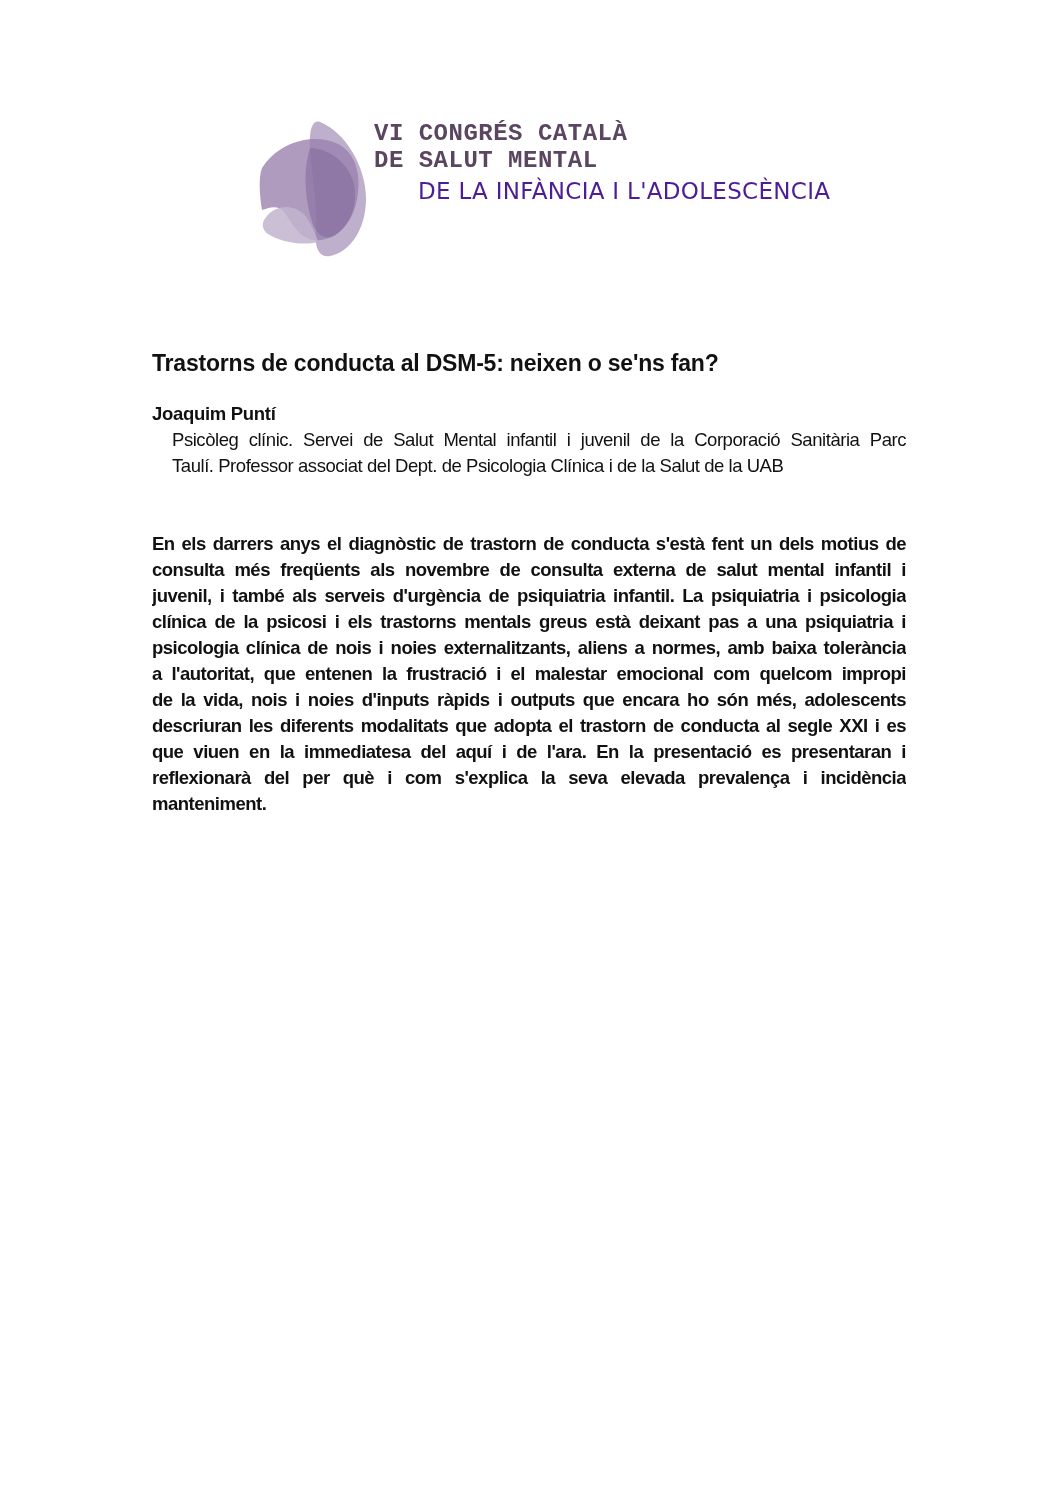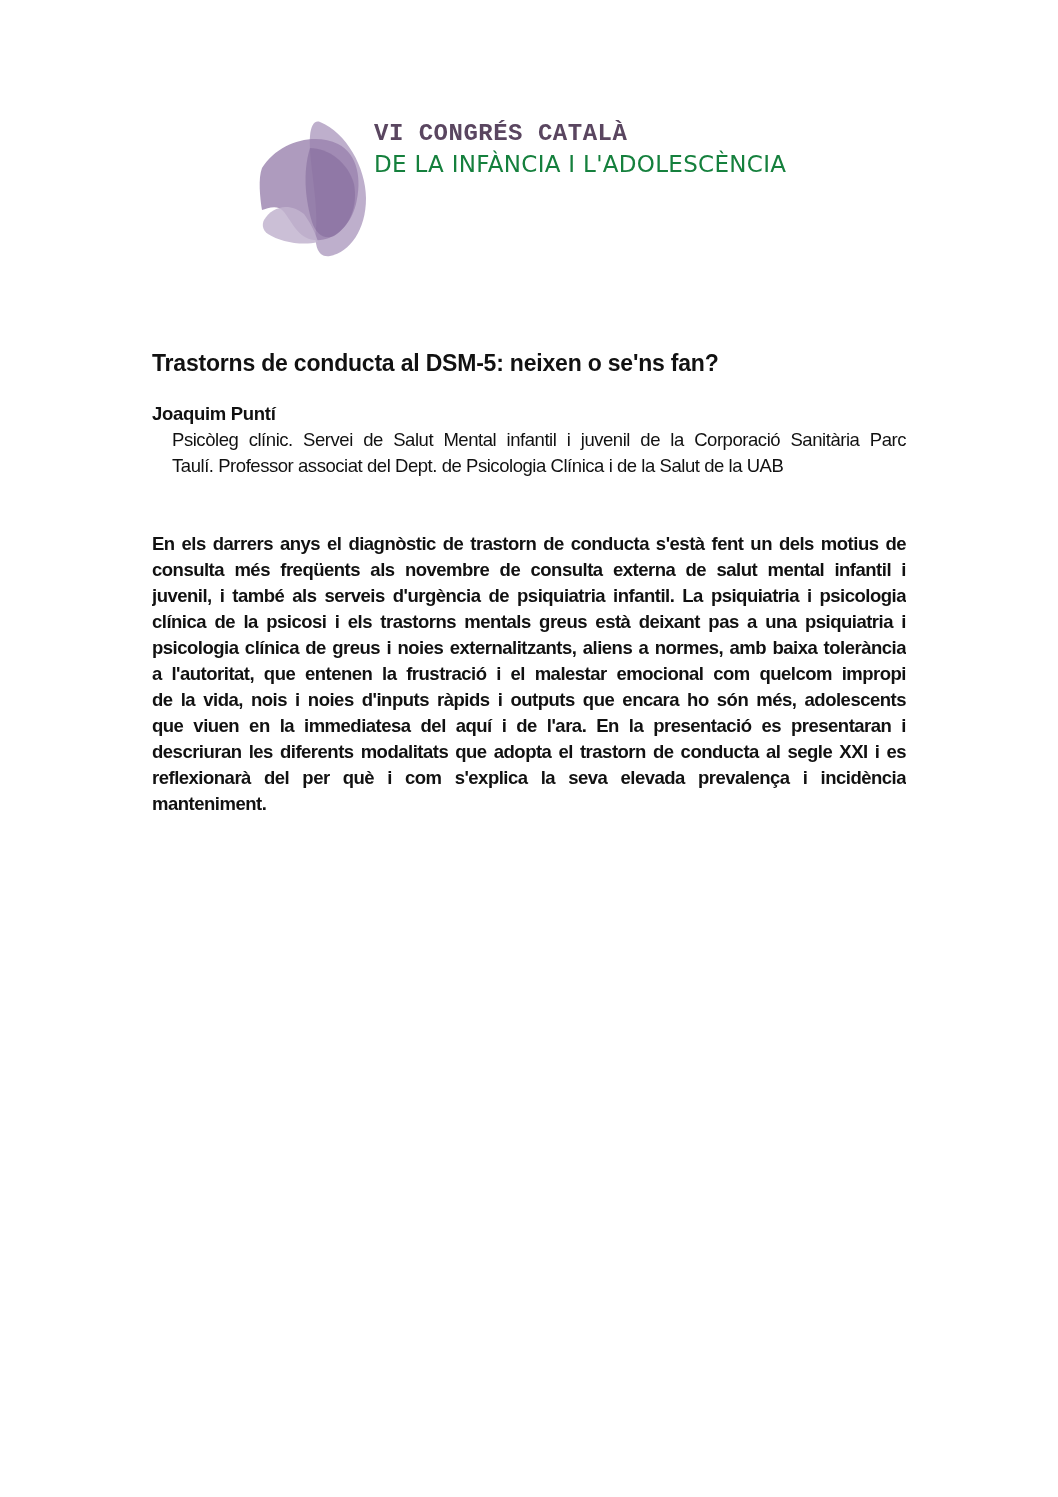--- a/index.html
+++ b/index.html
@@ -2,21 +2,21 @@
 <html><head>
   <meta charset="utf-8">
   <style>
     html, body { margin: 0; padding: 0; background: #ffffff; }
     body { width: 1058px; height: 1497px; position: relative; overflow: hidden; font-family: "Liberation Sans", sans-serif; color: #111111; }
 
     .logo { position: absolute; left: 258px; top: 118px; width: 540px; height: 140px; }
     .logo-mark { position: absolute; left: 0; top: 0; width: 110px; height: 140px; }
     .logo-text { position: absolute; left: 116px; top: 2px; }
     .logo-line1, .logo-line2 { font-family: Liberation Mono, monospace; font-weight: bold; font-size: 24px; color: #5a4660; letter-spacing: 0.5px; line-height: 27px; white-space: nowrap; }
-    .logo-line3 { font-family: "DejaVu Sans", sans-serif; font-size: 23px; color: #15803d; letter-spacing: 0.3px; line-height: 32px; white-space: nowrap; margin-top: 1px; }
+    .logo-line3 { font-family: "DejaVu Sans", sans-serif; font-size: 23px; color: #4c1d95; letter-spacing: 0.3px; line-height: 32px; white-space: nowrap; margin-top: 1px; margin-left: 44px; }
     .logo-line4 { font-family: "DejaVu Sans", sans-serif; font-size: 16px; color: #8b858e; line-height: 20px; white-space: nowrap; margin-top: 12px; }
 
     .doc { position: absolute; left: 152px; top: 350px; width: 754px; font-size: 18.5px; }
     .title { font-weight: bold; font-size: 23px; line-height: 26px; white-space: nowrap; letter-spacing: -0.2px; }
     .author { font-weight: bold; margin-top: 25px; line-height: 26px; letter-spacing: -0.3px; }
     .affil-line { line-height: 26px; white-space: nowrap; letter-spacing: -0.45px; margin-left: 20px; }
     .affil-line.just { text-align: justify; text-align-last: justify; white-space: normal; }
 
     .abstract { margin-top: 52px; }
     .ab-line { line-height: 26px; letter-spacing: -0.5px; text-align: justify; text-align-last: justify; white-space: normal; height: 26px; overflow: hidden; font-weight: bold; }
@@ -27,37 +27,38 @@
 
 <div class="logo">
   <svg class="logo-mark" viewBox="0 0 110 140" width="110" height="140">
     <path d="M62 4 C88 14 108 50 108 80 C108 112 92 134 72 138 C60 140 56 128 58 110 C60 80 50 40 52 18 C53 8 56 2 62 4 Z" fill="#b7a6c6" opacity="0.9"></path>
     <path d="M4 50 C20 24 56 14 80 26 C100 36 104 62 98 86 C92 110 74 124 56 122 C40 120 34 104 26 94 C20 86 10 90 4 92 C2 80 0 60 4 50 Z" fill="#9a82ae" opacity="0.8"></path>
     <path d="M6 102 C14 88 32 84 46 96 C52 104 58 116 60 124 C44 128 22 124 10 116 C4 112 4 106 6 102 Z" fill="#c2b4cf" opacity="0.85"></path>
     <path d="M52 30 C70 30 90 44 96 66 C100 88 92 108 76 118 C66 122 58 116 54 104 C48 84 44 56 52 30 Z" fill="#84699a" opacity="0.55"></path>
   </svg>
   <div class="logo-text">
     <div class="logo-line1">VI CONGRÉS CATALÀ</div>
+    <div class="logo-line2">DE SALUT MENTAL</div>
     <div class="logo-line3">DE LA INFÀNCIA I L'ADOLESCÈNCIA</div>
   </div>
 </div>
 
 <div class="doc">
   <div class="title">Trastorns de conducta al DSM-5: neixen o se'ns fan?</div>
 
   <div class="author">Joaquim Puntí</div>
   <div class="affil-line just">Psicòleg clínic. Servei de Salut Mental infantil i juvenil de la Corporació Sanitària Parc</div>
   <div class="affil-line">Taulí. Professor associat del Dept. de Psicologia Clínica i de la Salut de la UAB</div>
 
   <div class="abstract">
     <div class="ab-line">En els darrers anys el diagnòstic de trastorn de conducta s'està fent un dels motius de</div>
     <div class="ab-line">consulta més freqüents als novembre de consulta externa de salut mental infantil i</div>
     <div class="ab-line">juvenil, i també als serveis d'urgència de psiquiatria infantil. La psiquiatria i psicologia</div>
     <div class="ab-line">clínica de la psicosi i els trastorns mentals greus està deixant pas a una psiquiatria i</div>
-    <div class="ab-line">psicologia clínica de greus i noies externalitzants, aliens a normes, amb baixa tolerància</div>
+    <div class="ab-line">psicologia clínica de nois i noies externalitzants, aliens a normes, amb baixa tolerància</div>
     <div class="ab-line">a l'autoritat, que entenen la frustració i el malestar emocional com quelcom impropi</div>
     <div class="ab-line">de la vida, nois i noies d'inputs ràpids i outputs que encara ho són més, adolescents</div>
+    <div class="ab-line">descriuran les diferents modalitats que adopta el trastorn de conducta al segle XXI i es</div>
     <div class="ab-line">que viuen en la immediatesa del aquí i de l'ara. En la presentació es presentaran i</div>
-    <div class="ab-line">descriuran les diferents modalitats que adopta el trastorn de conducta al segle XXI i es</div>
     <div class="ab-line">reflexionarà del per què i com s'explica la seva elevada prevalença i incidència</div>
     <div class="ab-line last">manteniment.</div>
   </div>
 </div>
 
 </body></html>

